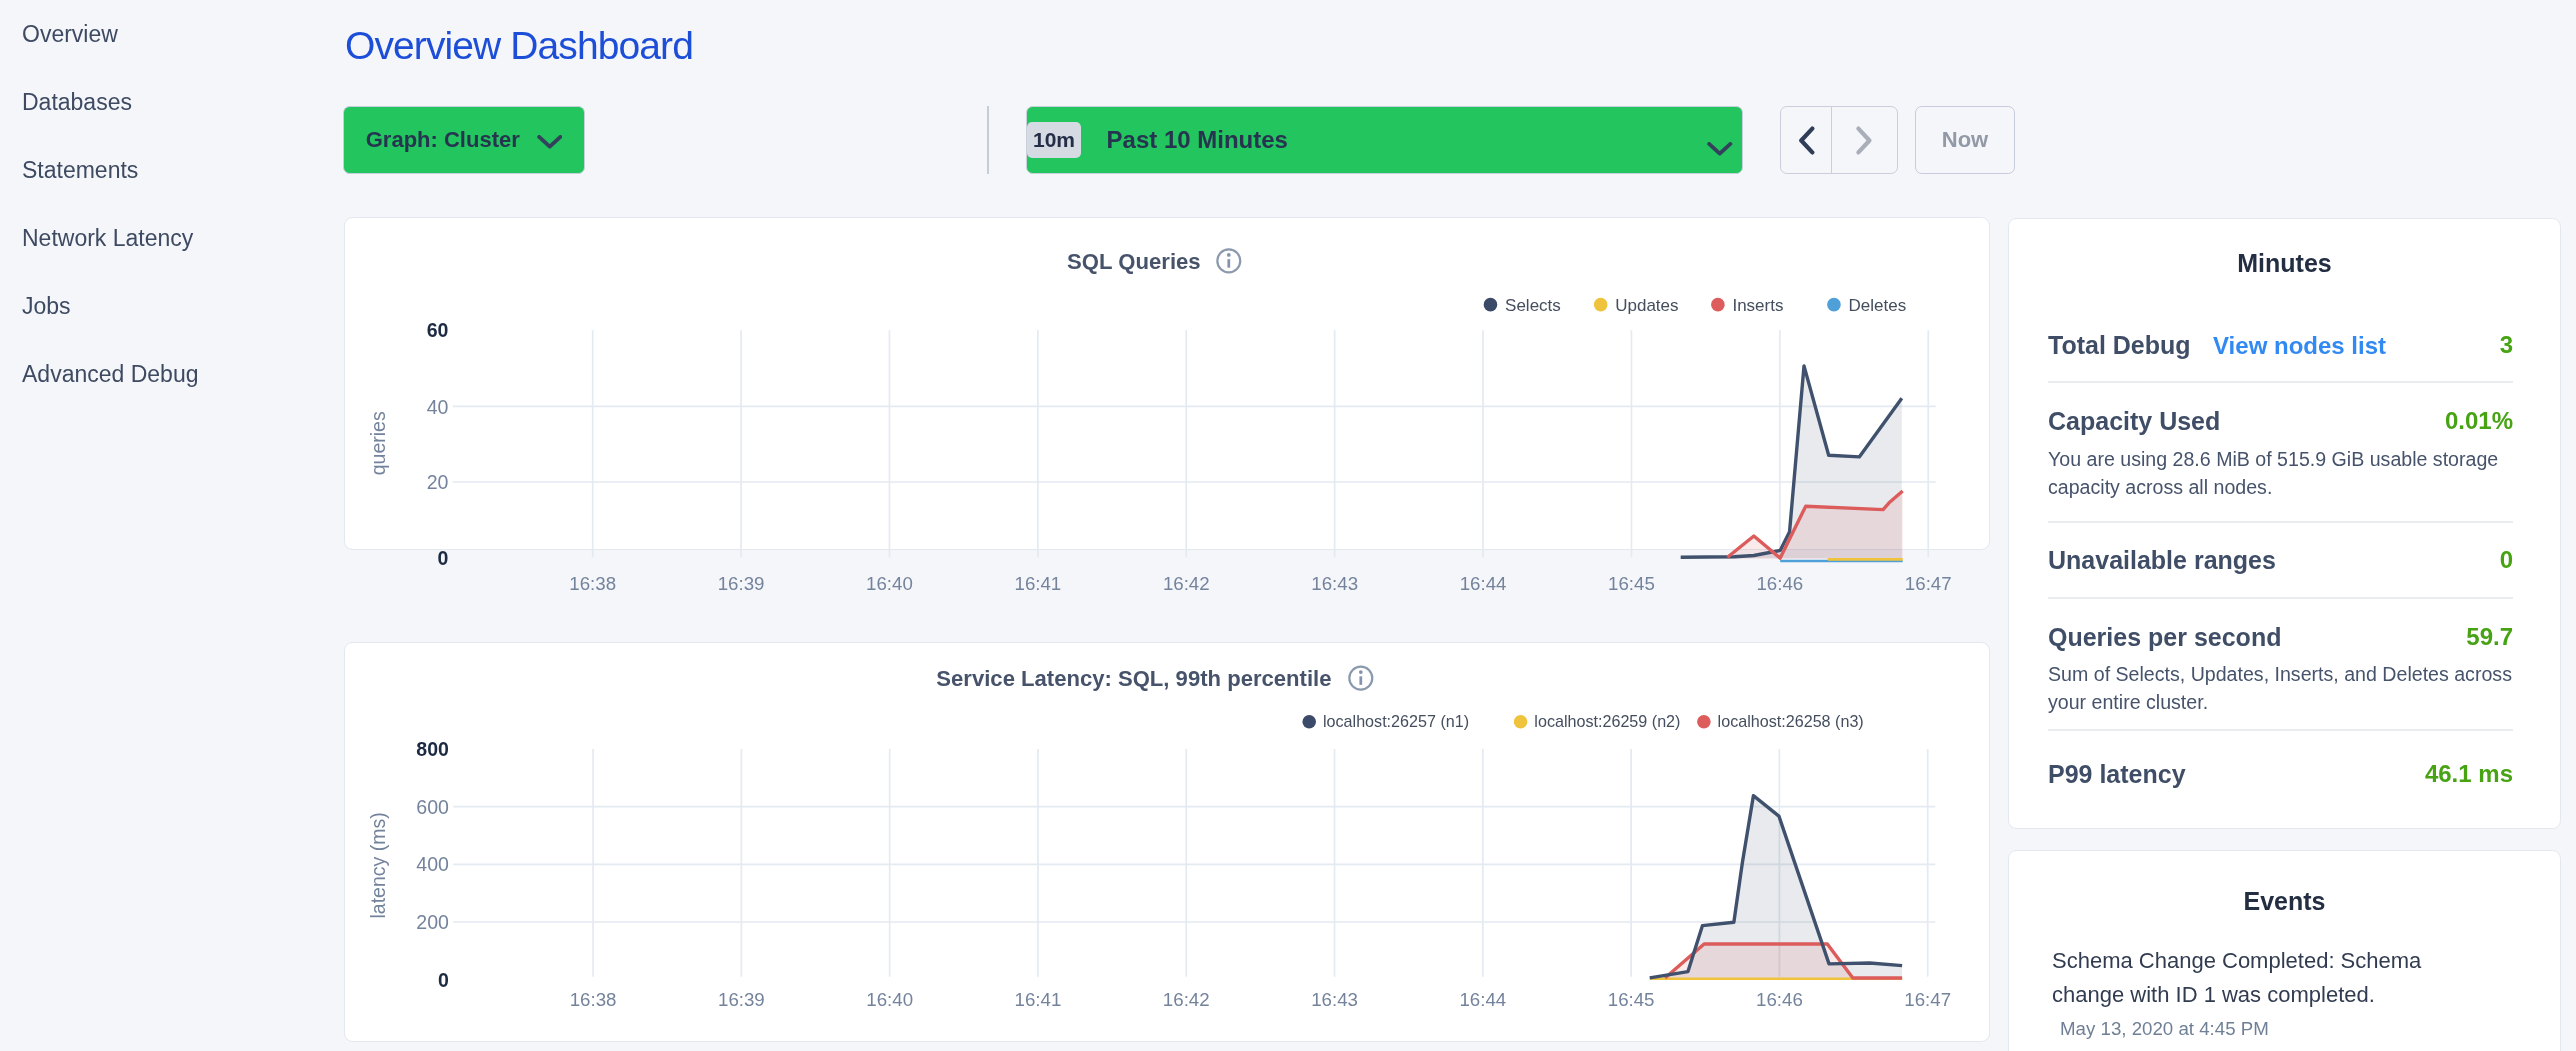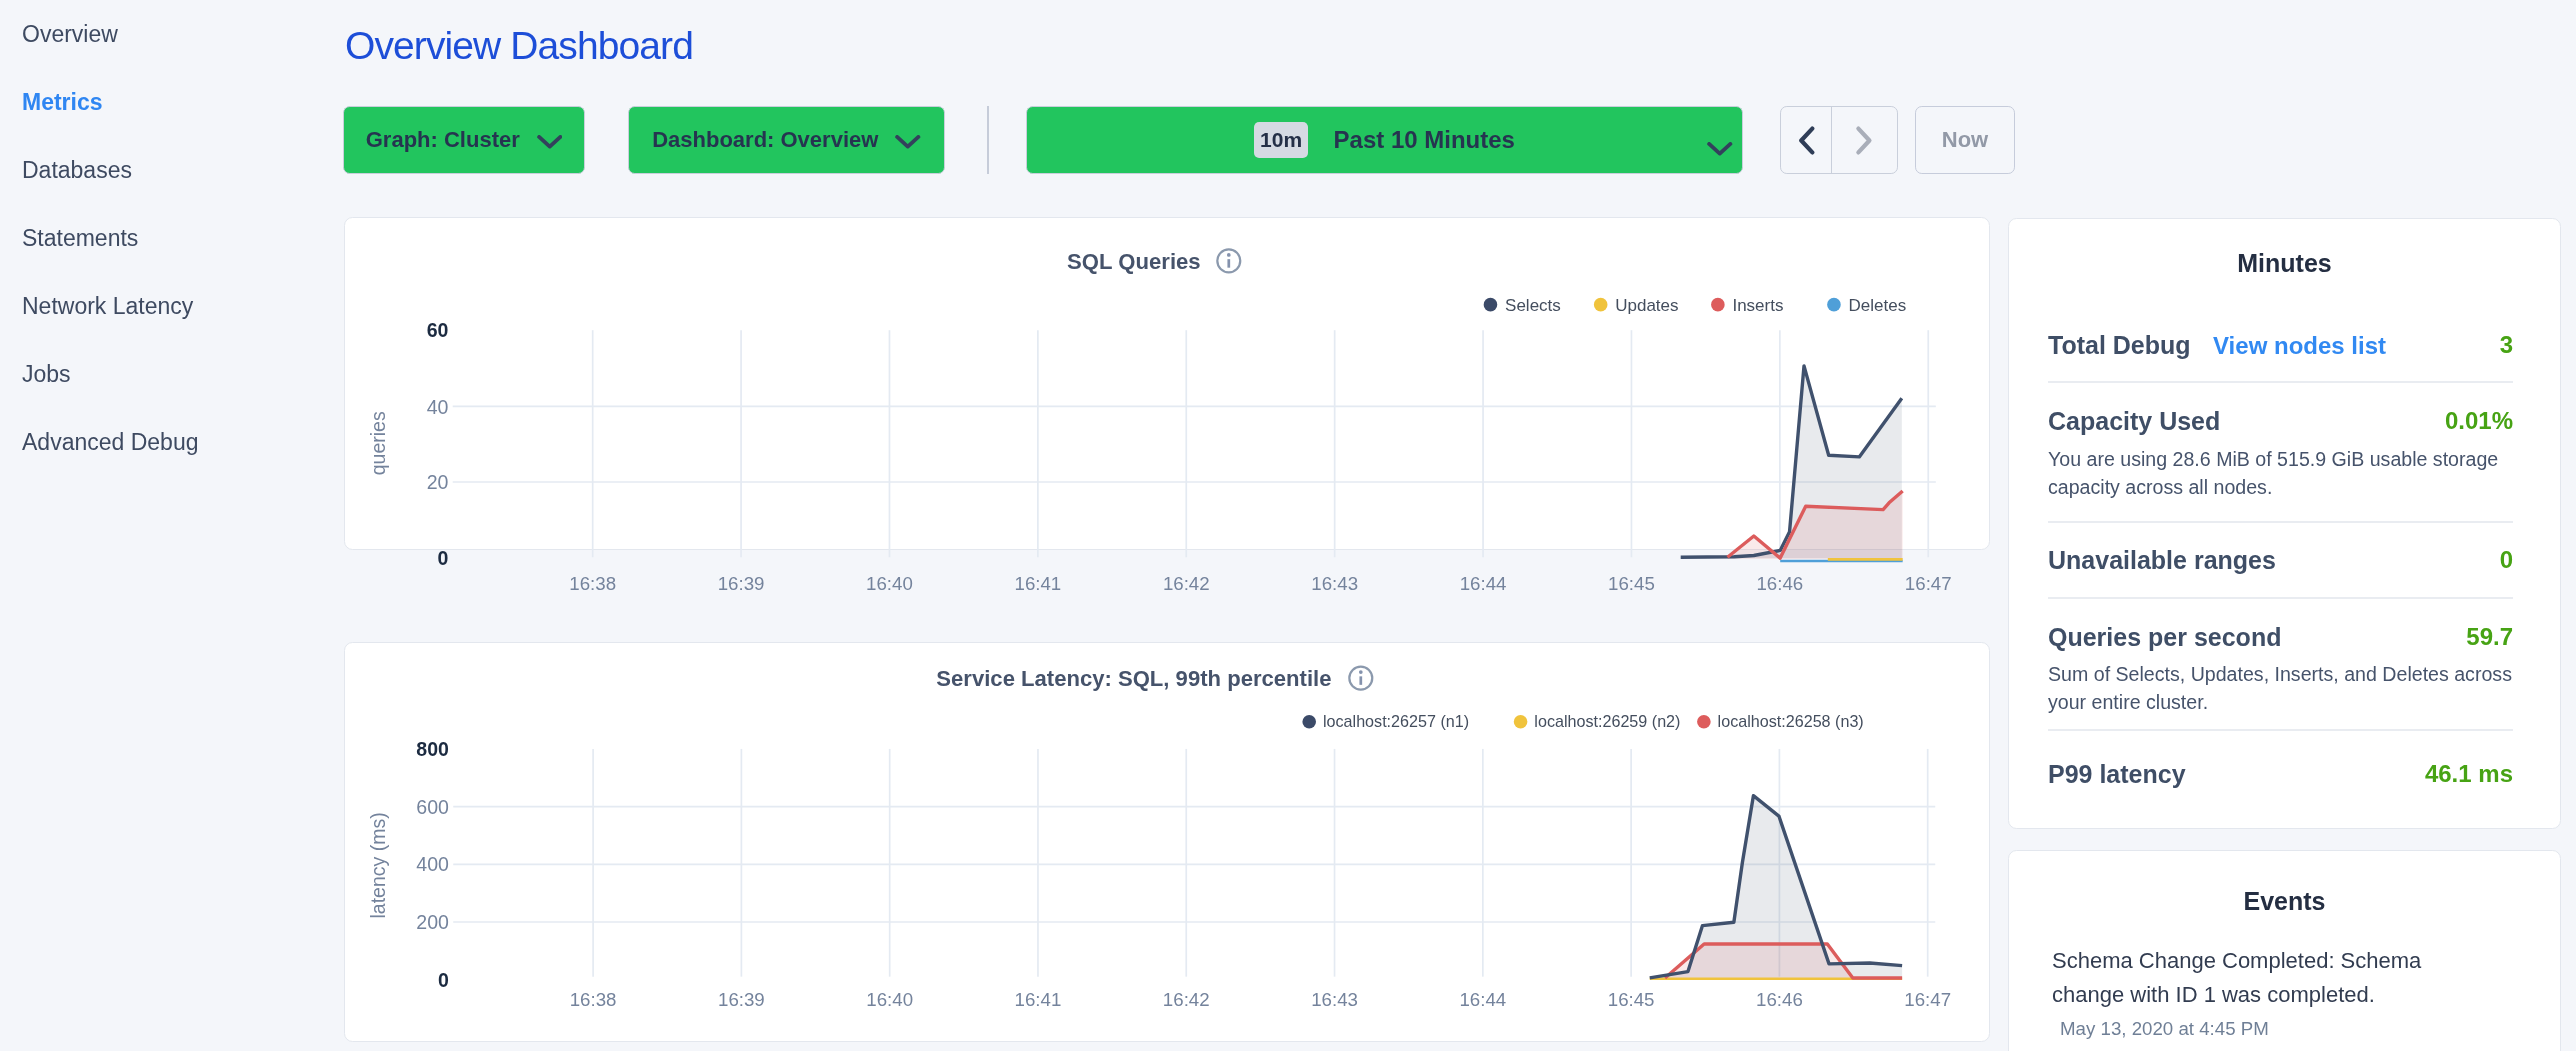--- a/index.html
+++ b/index.html
@@ -38,44 +38,37 @@
 .sdesc { font-size:19.6px; white-space:nowrap; color:#46536b; line-height:28px; }
 .slink { font-size:24px; font-weight:bold; color:#3189f2; }
 .phead { position:absolute; left:0; right:0; text-align:center; font-size:25px; font-weight:bold; color:#242e42; line-height:1; }
 </style>
 </head>
 <body>
 <div id="page">
 
   <ul class="nav">
     <li>Overview</li>
-    <li class="active">Metrics</li>
     <li>Databases</li>
     <li>Statements</li>
     <li>Network Latency</li>
     <li>Jobs</li>
     <li>Advanced Debug</li>
   </ul>
 
   <div class="h1">Overview Dashboard</div>
 
   <div class="tbox" style="left:343px; width:242px;">
     <span class="lbl">Graph: Cluster</span>
     <svg class="chev" viewBox="0 0 26 15">
         <path d="M2 2 L13 12 L24 2" fill="none" stroke="#33415c" stroke-width="4" stroke-linecap="round" stroke-linejoin="round"></path>
       </svg>
   </div>
-  <div class="tbox" style="left:628px; width:317px;">
-    <span class="lbl">Dashboard: Overview</span>
-    <svg class="chev" viewBox="0 0 26 15">
-        <path d="M2 2 L13 12 L24 2" fill="none" stroke="#33415c" stroke-width="4" stroke-linecap="round" stroke-linejoin="round"></path>
-      </svg>
-  </div>
   <div class="divline"></div>
-  <div class="tbox" style="left:1026px; width:717px; justify-content:center; padding-left:0;">
+  <div class="tbox" style="left:1026px; width:717px; justify-content:flex-start; padding-left:0;">
     <span class="badge10m">10m</span>
     <span class="lbl" style="font-size:24px;">Past 10 Minutes</span>
     <svg class="chev" style="position:absolute; right:9.4px; top:31px;" viewBox="0 0 26 15">
         <path d="M2 2 L13 12 L24 2" fill="none" stroke="#33415c" stroke-width="4" stroke-linecap="round" stroke-linejoin="round"></path>
       </svg>
   </div>
   <div class="navgrp">
     <div class="halfL">
         <svg width="18.7" height="31" viewBox="0 0 22 36">
           <path d="M18 4 L5 18 L18 32" fill="none" stroke="#2f3d57" stroke-width="5" stroke-linecap="round" stroke-linejoin="round"></path>

